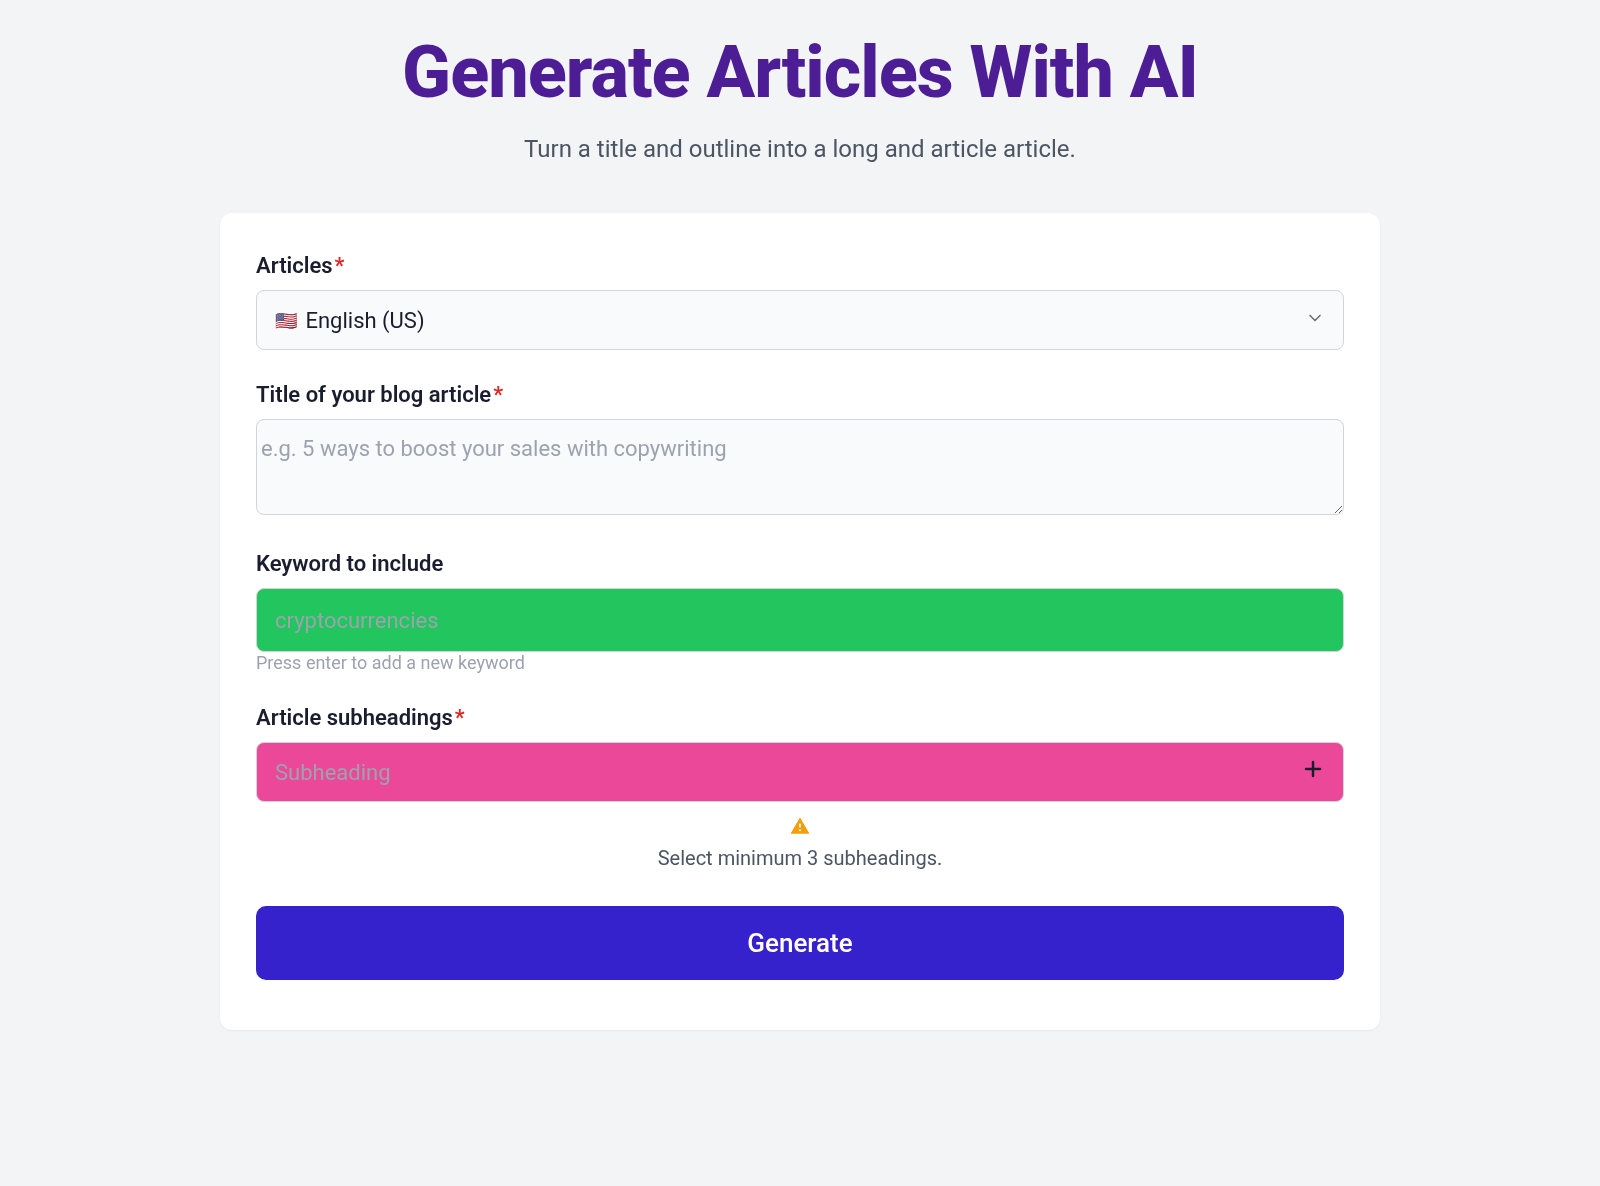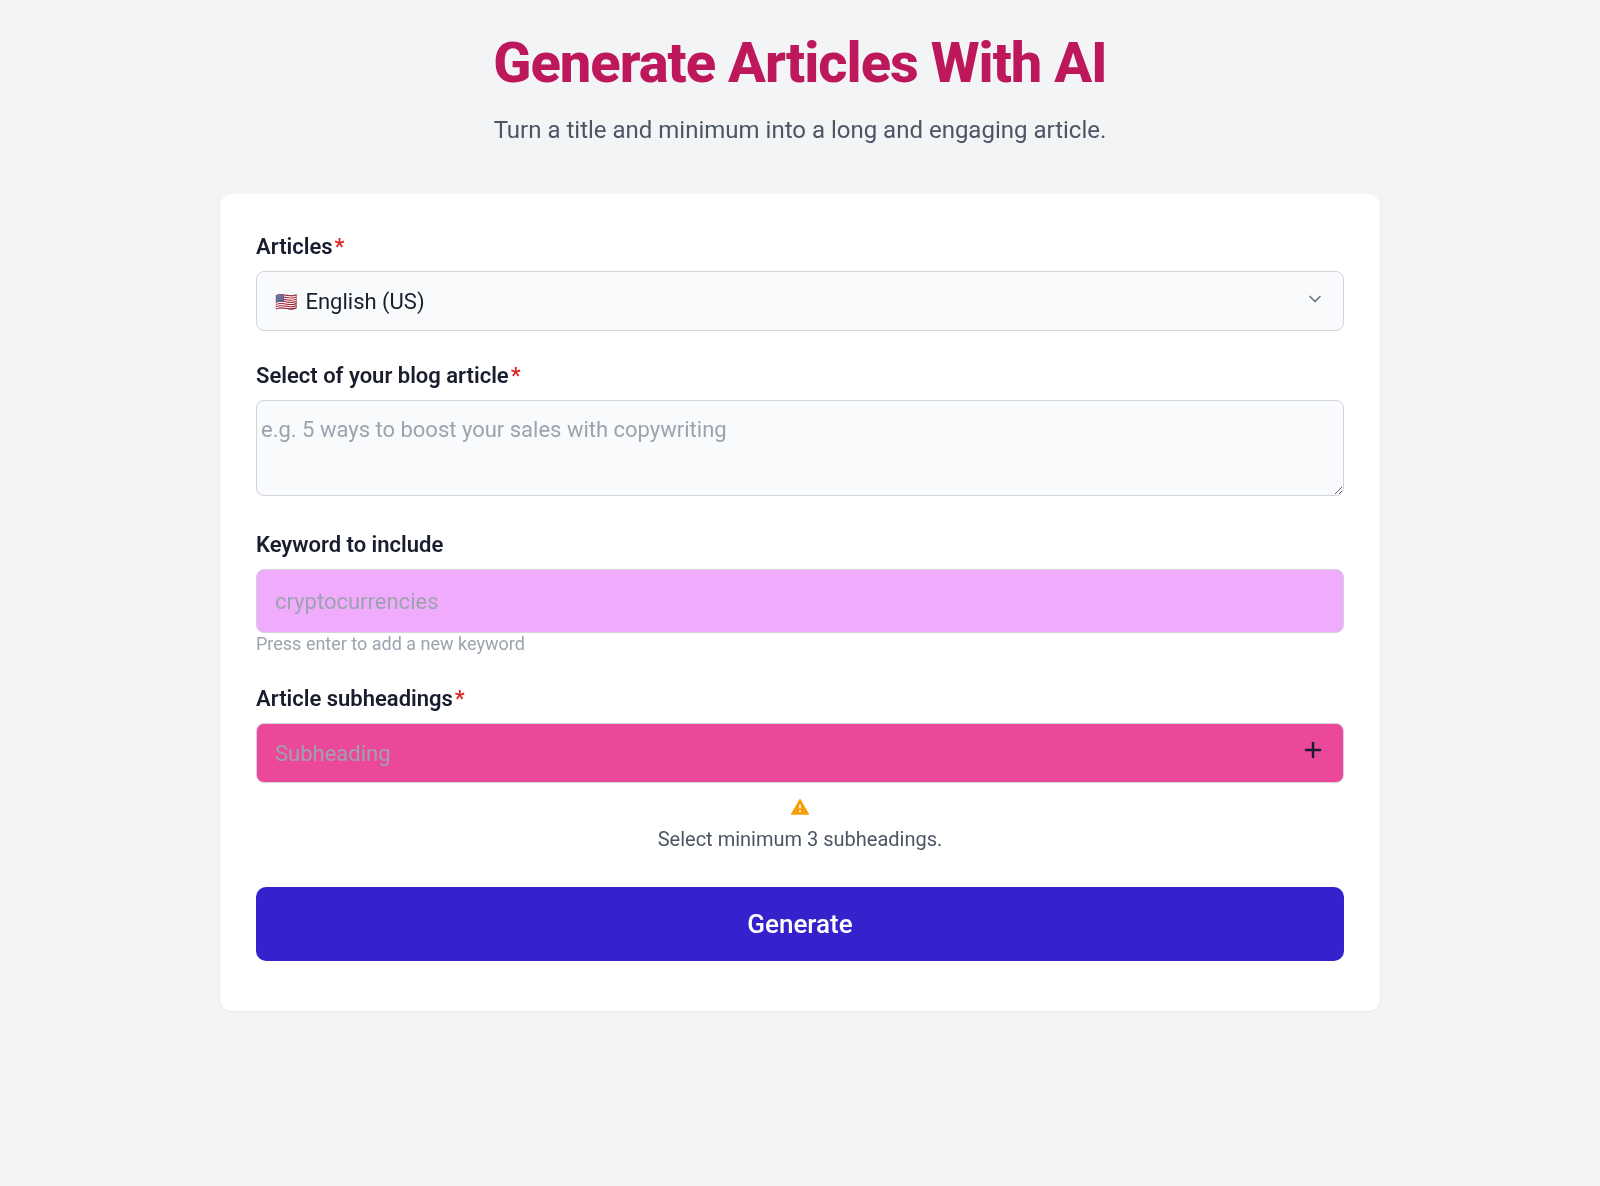--- a/index.html
+++ b/index.html
@@ -16,23 +16,23 @@
     }
     .container {
       width: 100%;
       padding: 30px 0;
     }
     .header {
       text-align: center;
       margin-bottom: 50px;
     }
     .title {
-      font-size: 56px;
+      font-size: 72px;
       font-weight: 800;
-      color: #be185d;
+      color: #4c1d95;
       letter-spacing: -1px;
       margin-bottom: 20px;
     }
     .subtitle {
       font-size: 24px;
       color: #4b5563;
       font-weight: 400;
     }
     .card {
       background: #ffffff;
@@ -89,21 +89,21 @@
       font-family: inherit;
       color: #1a1d2e;
       resize: vertical;
       height: 96px;
     }
     .textarea-input::placeholder {
       color: #9ca3af;
     }
     .text-input {
       width: 100%;
-      background: #f0abfc;
+      background: #22c55e;
       border: 1px solid #d1d5db;
       border-radius: 8px;
       padding: 16px 18px;
       font-size: 22px;
       font-family: inherit;
       color: #1a1d2e;
       height: 64px;
     }
     .text-input::placeholder {
       color: #9ca3af;
@@ -166,21 +166,21 @@
       cursor: pointer;
       margin-top: 36px;
     }
   </style>
 </head>
 <body>
 
 <div class="container">
   <div class="header">
     <h1 class="title">Generate Articles With AI</h1>
-    <p class="subtitle">Turn a title and minimum into a long and engaging article.</p>
+    <p class="subtitle">Turn a title and outline into a long and article article.</p>
   </div>
 
   <div class="card">
 
     
     <div class="form-group">
       <label class="label">
         <span>Articles</span><span class="required">*</span>
       </label>
       <div class="select-wrap">
@@ -190,21 +190,21 @@
           <svg width="20" height="20" viewBox="0 0 24 24" fill="none" stroke="currentColor" stroke-width="2" stroke-linecap="round" stroke-linejoin="round">
               <polyline points="6 9 12 15 18 9"></polyline>
             </svg>
         </span>
       </div>
     </div>
 
     
     <div class="form-group">
       <label class="label">
-        <span>Select of your blog article</span><span class="required">*</span>
+        <span>Title of your blog article</span><span class="required">*</span>
       </label>
       <textarea class="textarea-input" placeholder="e.g. 5 ways to boost your sales with copywriting" style=""></textarea>
     </div>
 
     
     <div class="form-group">
       <label class="label">Keyword to include</label>
       <input type="text" class="text-input" placeholder="cryptocurrencies" style="">
       <p class="hint">Press enter to add a new keyword</p>
     </div>

